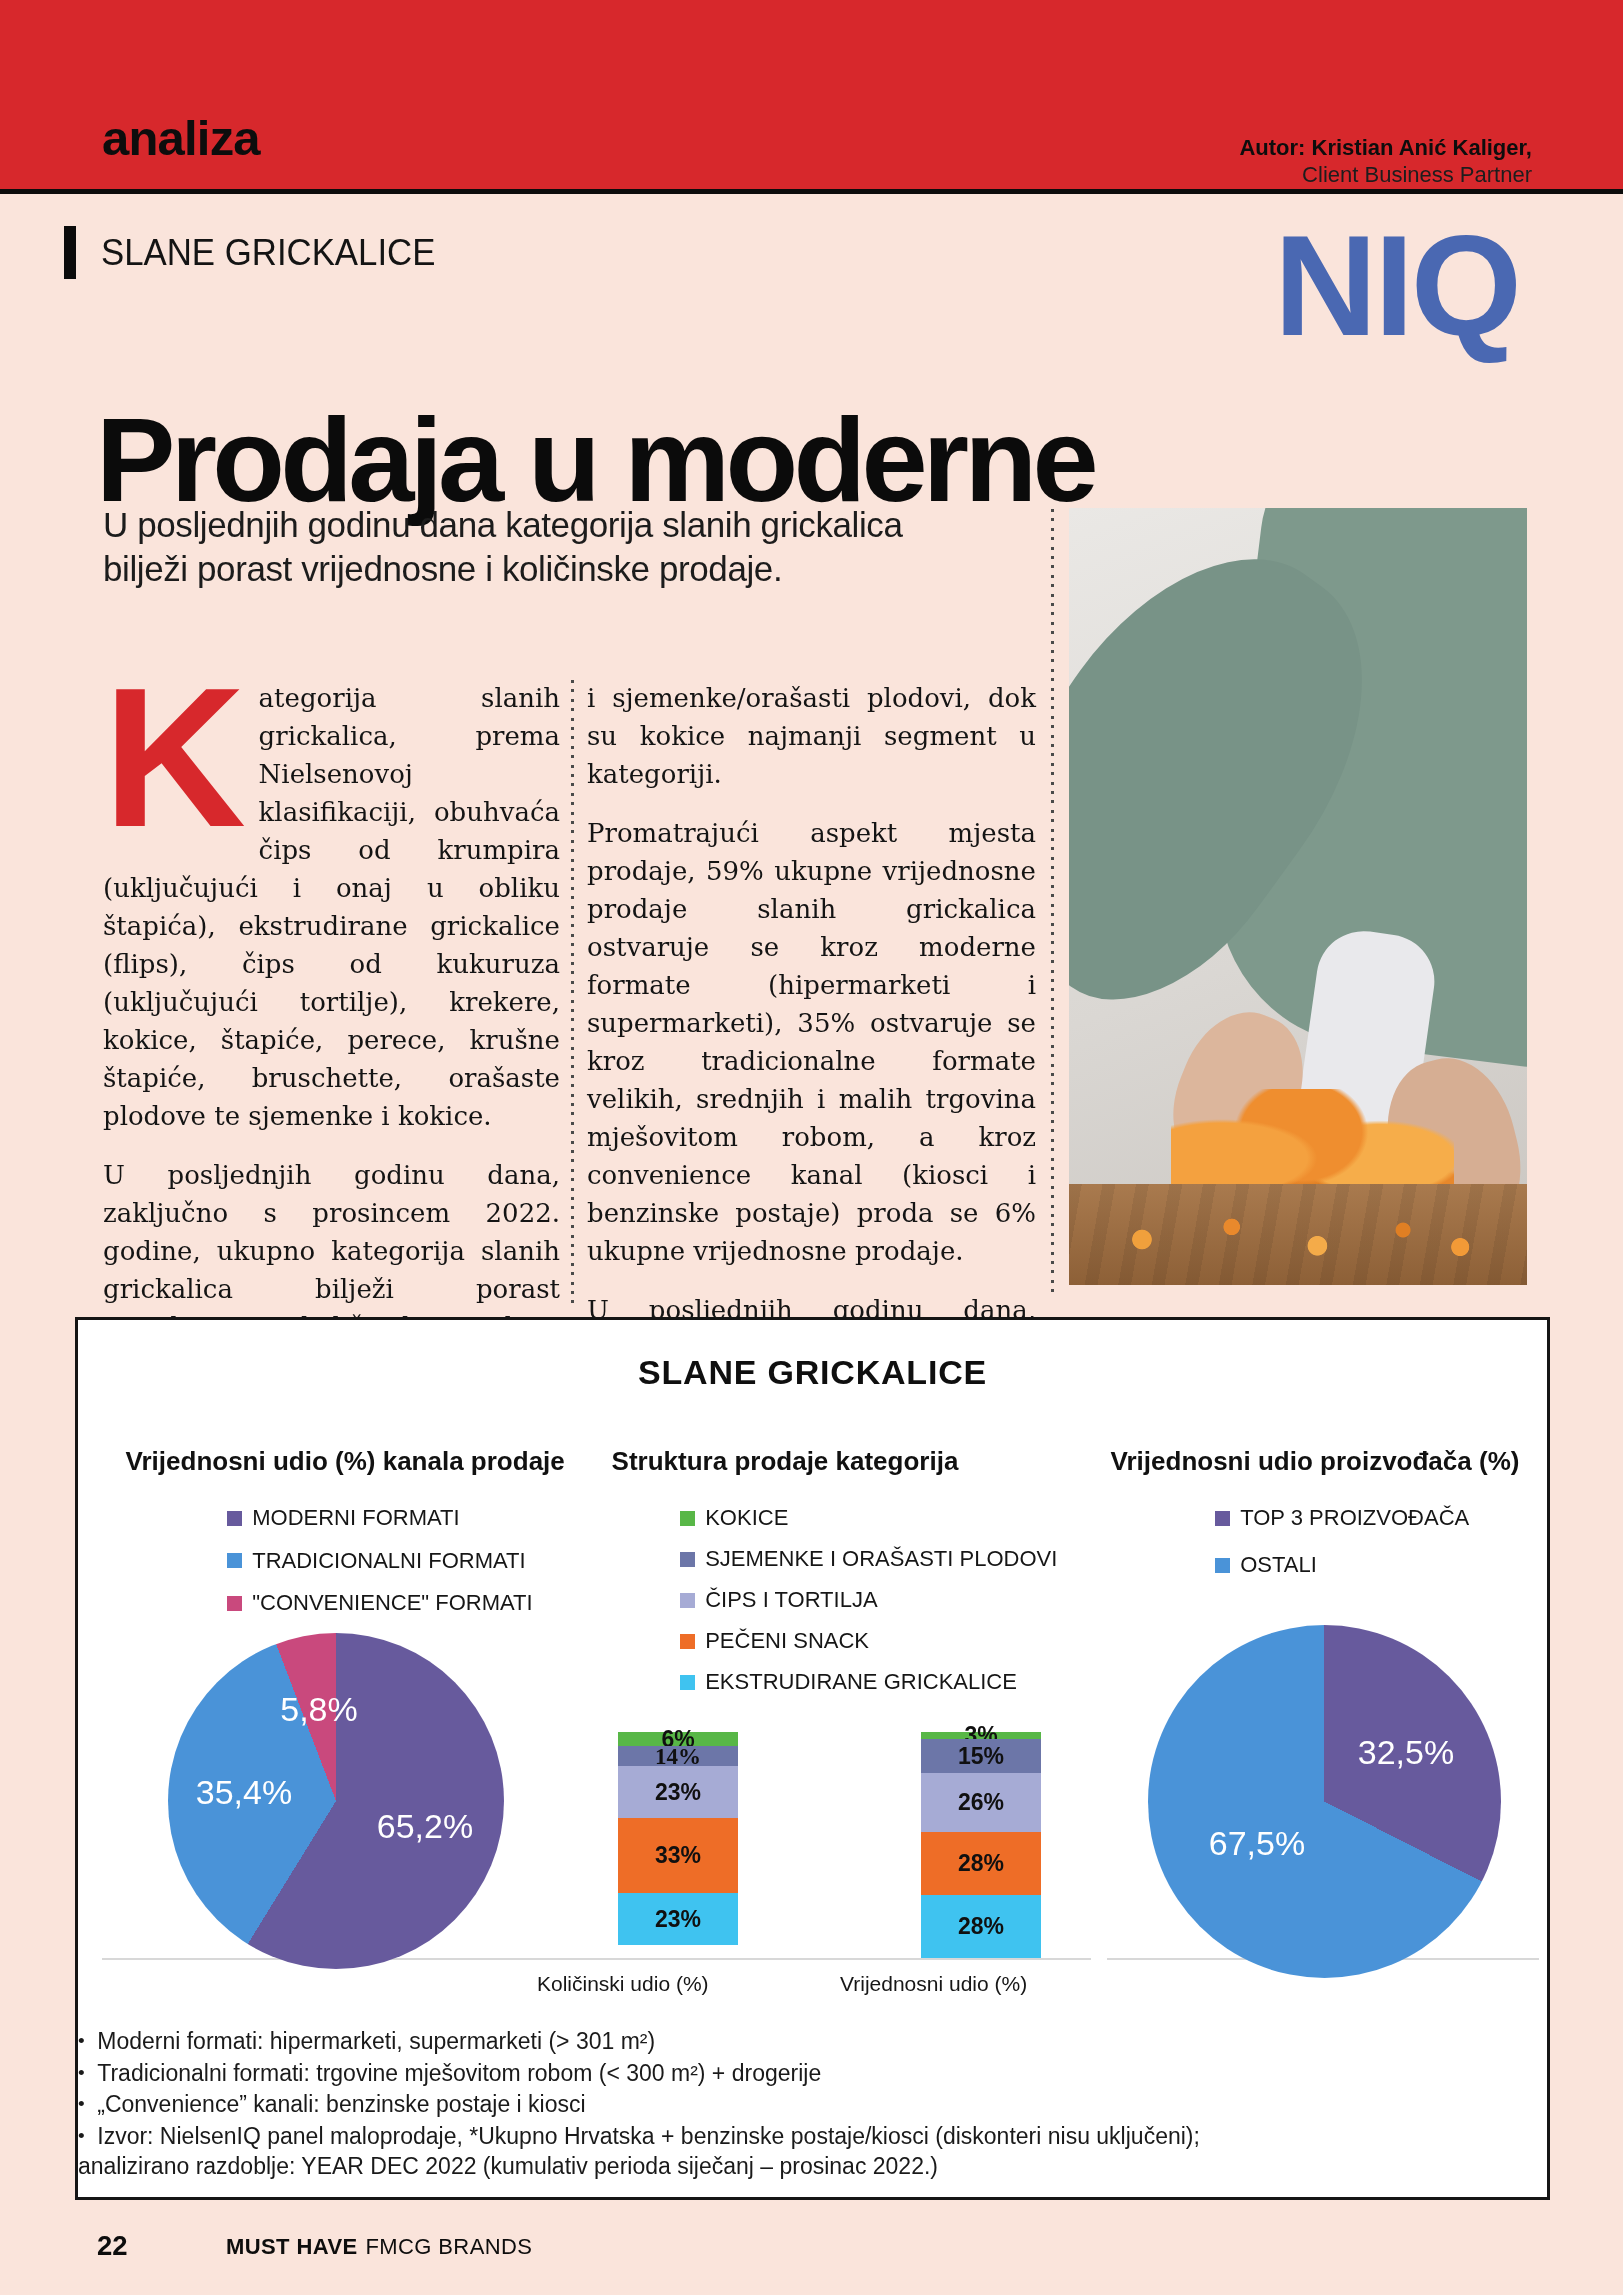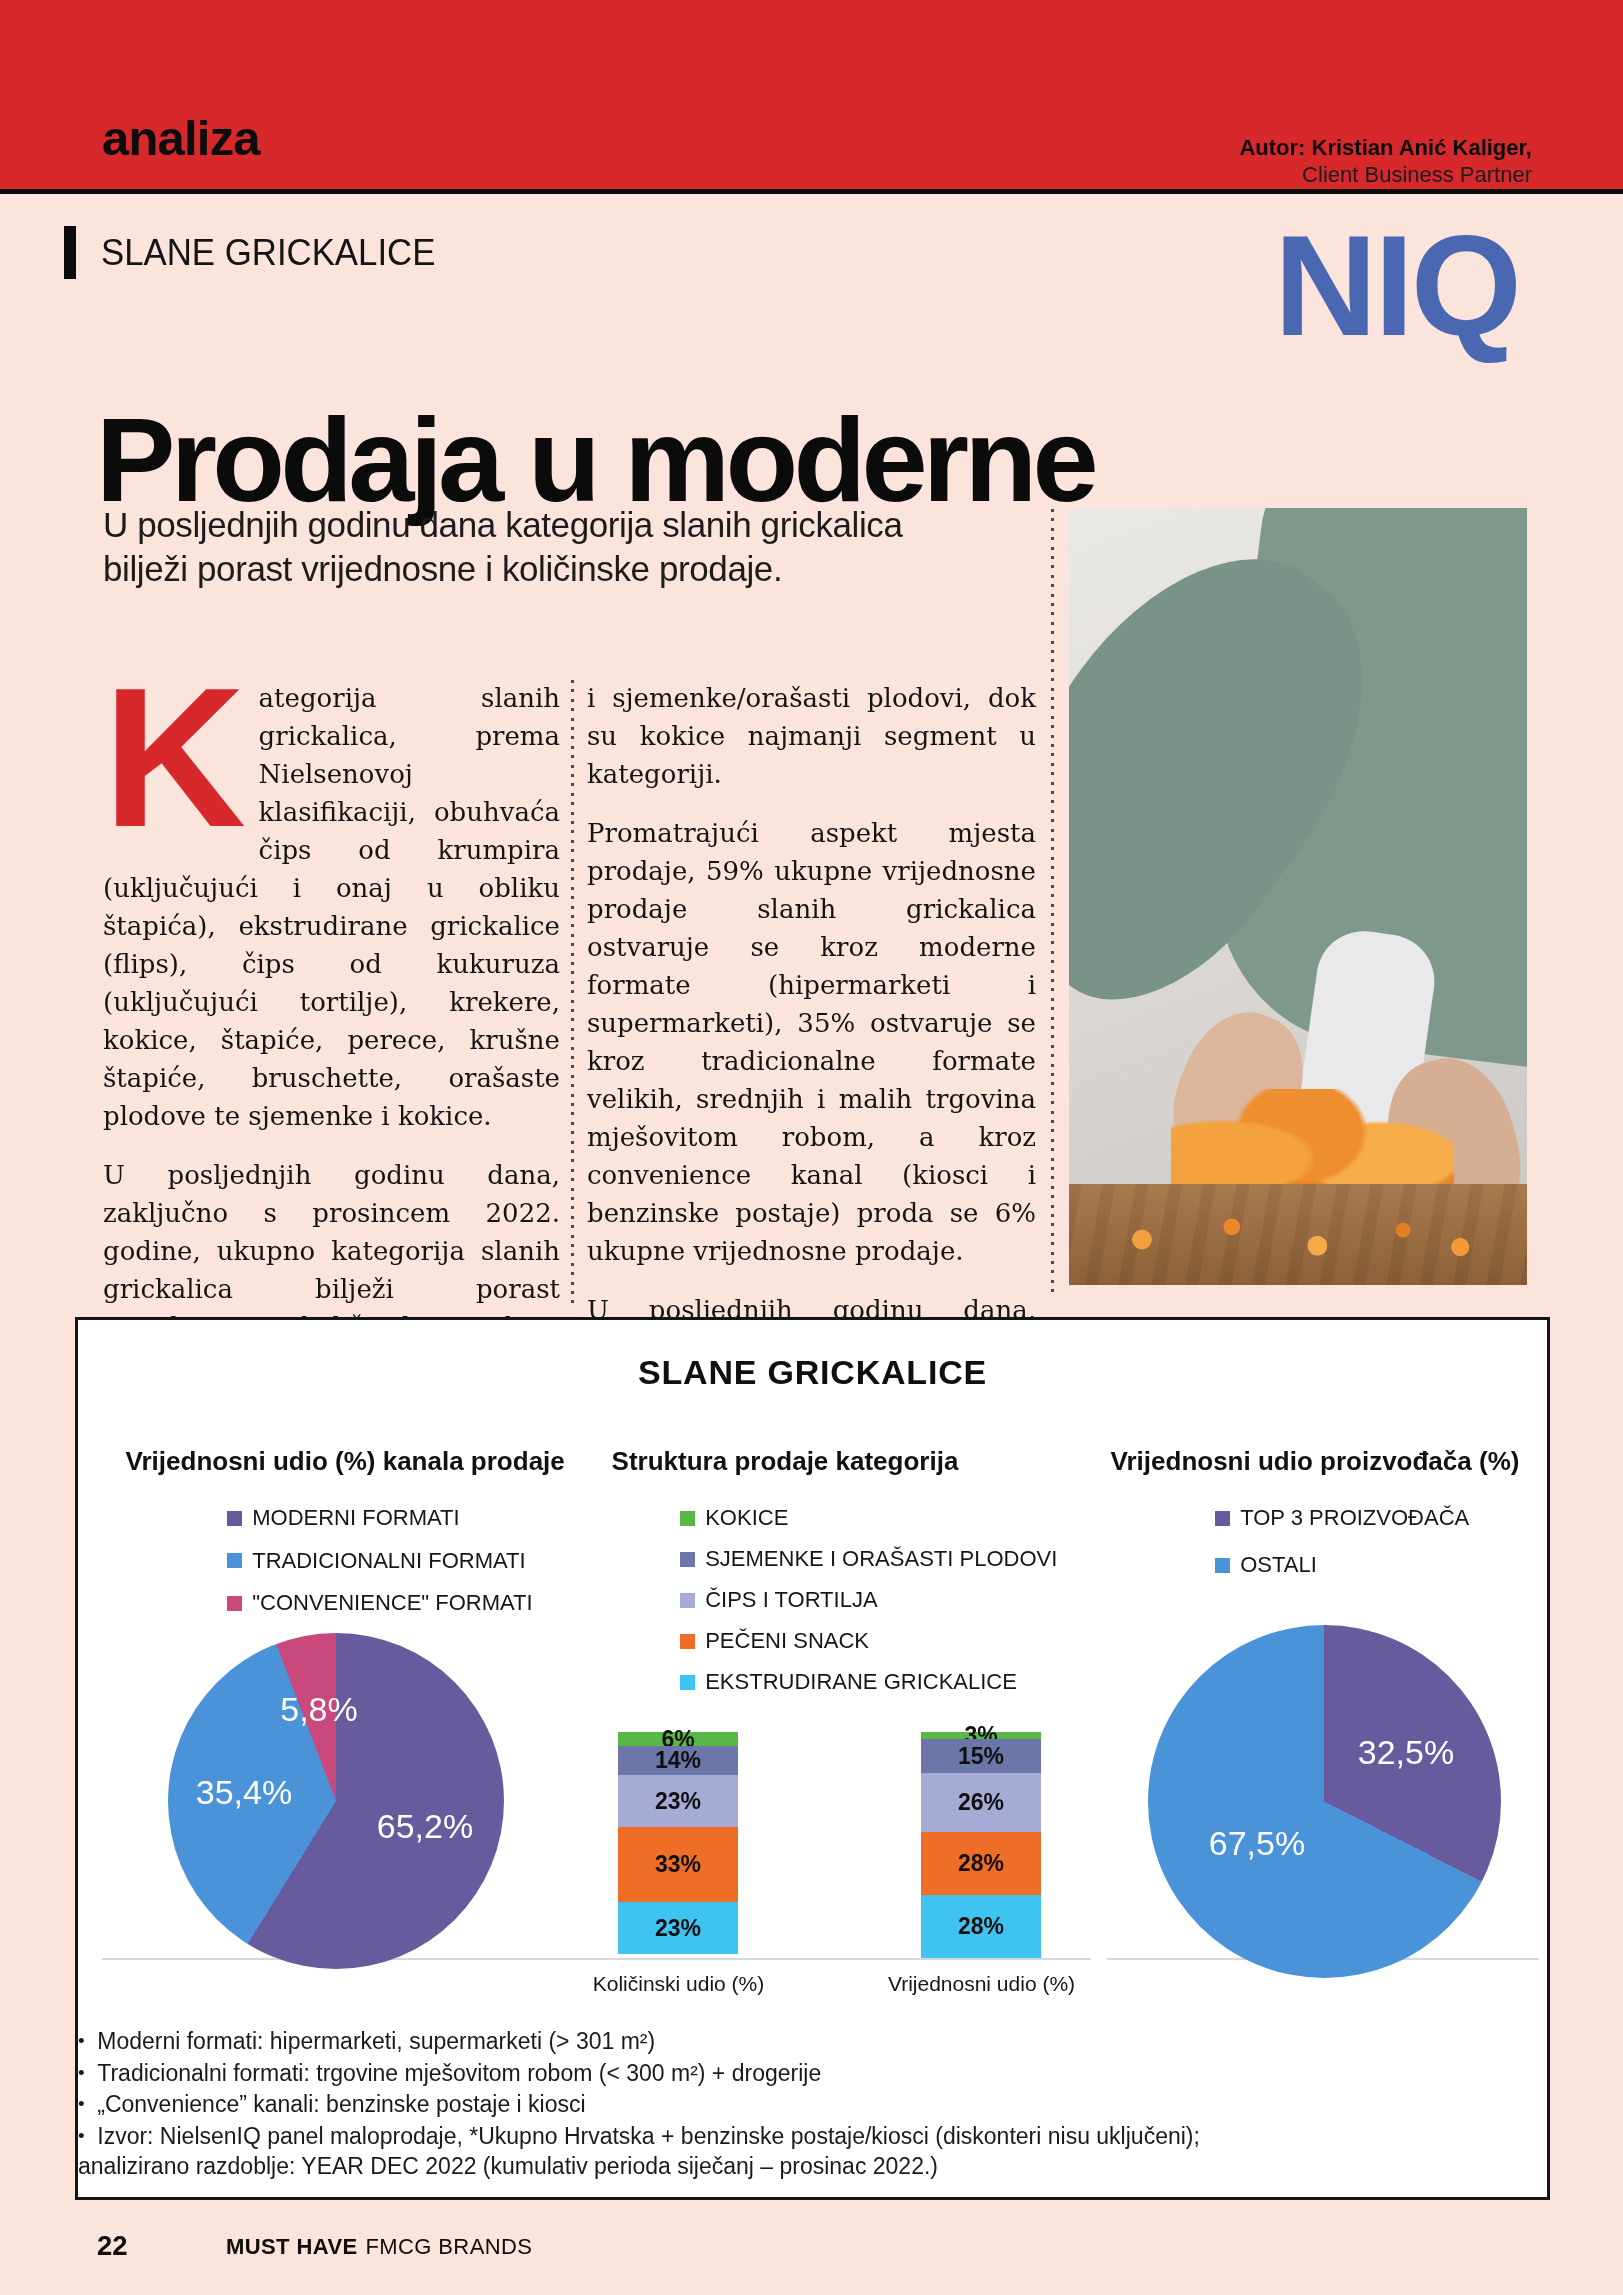--- a/index.html
+++ b/index.html
@@ -107,21 +107,21 @@
   .pie-1{left:90px;top:313px;width:336px;height:336px;}
   .pie-3{left:1070px;top:305px;width:353px;height:353px;}
   .pie-label{position:absolute;transform:translate(-50%,-50%);color:#fff;font-size:34px;
              font-weight:400;white-space:nowrap;}
 
   .bars-layer{position:absolute;left:0;top:412px;width:100%;height:251px;z-index:2;}
   .bar{position:absolute;top:0;width:120px;display:flex;flex-direction:column;}
   .bar-seg{position:relative;width:100%;}
   .bar-seg span{position:absolute;left:0;top:50%;width:100%;transform:translateY(-50%);
                 text-align:center;font-size:23px;font-weight:700;color:#101010;line-height:1;}
-  .bar-cat-label{position:absolute;top:240px;width:283px;text-align:center;font-size:21px;
+  .bar-cat-label{position:absolute;top:240px;width:283px;font-size:21px;
                  color:#161616;}
 
   .footnotes{position:absolute;left:0;top:705px;width:100%;text-align:left;}
   .fn-line{font-size:23px;color:#1a1a1a;line-height:31px;}
   .fn-bullet{display:inline-block;margin-right:12.6px;font-size:19px;vertical-align:1.6px;}
 
   
   .footer{position:absolute;left:0;top:2230px;width:100%;height:47px;}
   .page-number{position:absolute;left:97px;top:0;font-size:27.5px;font-weight:700;color:#0d0d0d;}
   .footer-brand{position:absolute;left:226px;top:3.9px;font-size:22px;letter-spacing:0.4px;color:#0d0d0d;}
@@ -238,21 +238,21 @@
     <div class="pie pie-1" style="background: conic-gradient(rgb(103, 90, 157) 0deg, rgb(103, 90, 157) 211.68deg, rgb(74, 147, 216) 211.68deg, rgb(74, 147, 216) 339.12deg, rgb(201, 73, 125) 339.12deg, rgb(201, 73, 125) 360deg);">
         <span class="pie-label" style="left: 257px; top: 193px;">65,2%</span>
         <span class="pie-label" style="left: 76px; top: 159px;">35,4%</span>
         <span class="pie-label" style="left: 151px; top: 76px;">5,8%</span>
       </div>
     <div class="bars-layer">
         <div class="bar" style="left: 540px;">
           <div class="bar-seg" style="height: 13.6px; background: rgb(88, 183, 71);">
             <span>6%</span>
           </div>
-          <div class="bar-seg" style="height: 29px; background: rgb(108, 118, 168);">
+          <div class="bar-seg" style="height: 20px; background: rgb(108, 118, 168); font-family: Liberation Serif, serif;">
             <span>14%</span>
           </div>
           <div class="bar-seg" style="height: 52px; background: rgb(166, 171, 213);">
             <span>23%</span>
           </div>
           <div class="bar-seg" style="height: 75px; background: rgb(238, 109, 39);">
             <span>33%</span>
           </div>
           <div class="bar-seg" style="height: 52px; background: rgb(63, 195, 240);">
             <span>23%</span>

